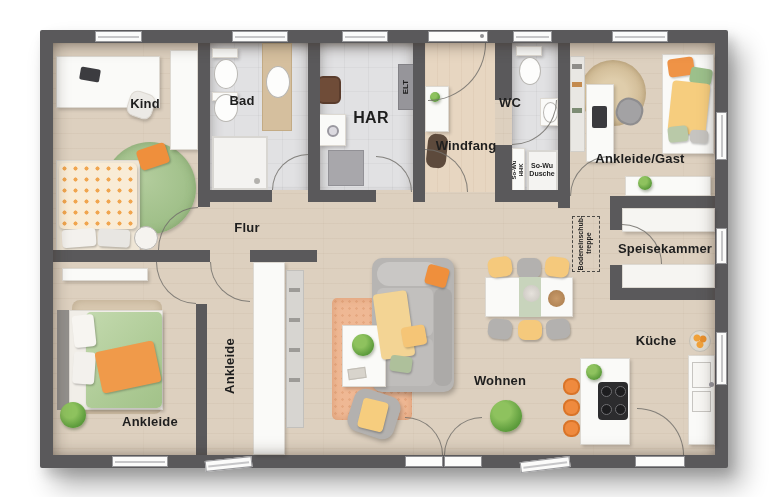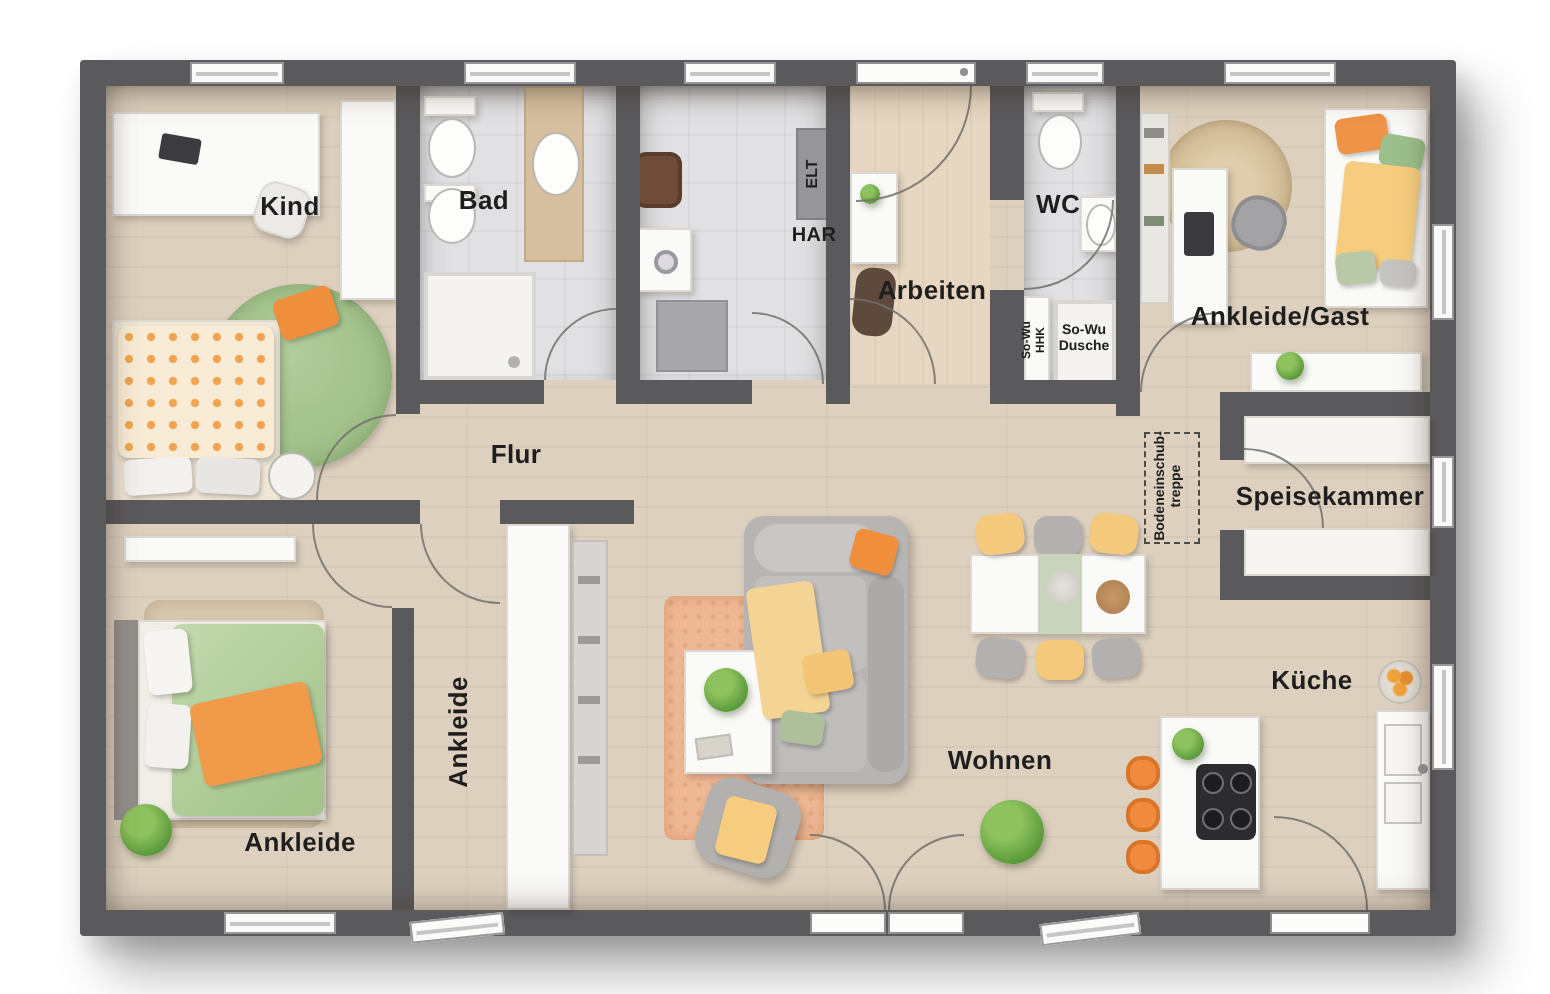--- a/index.html
+++ b/index.html
@@ -29,21 +29,21 @@
   .win.v::after{content:"";position:absolute;top:2px;bottom:2px;left:4px;width:1.5px;background:#c6c6c8;}
   .door-leaf{position:absolute;background:#fcfcfb;border:1px solid #8f8f92;z-index:24;box-sizing:border-box;}
   .arc{position:absolute;border:1.5px solid rgba(115,112,108,.85);background:transparent;z-index:22;box-sizing:border-box;}
   .arc.tl{border-right:0;border-bottom:0;border-top-left-radius:100% 100%;}
   .arc.tr{border-left:0;border-bottom:0;border-top-right-radius:100% 100%;}
   .arc.bl{border-right:0;border-top:0;border-bottom-left-radius:100% 100%;}
   .arc.br{border-left:0;border-top:0;border-bottom-right-radius:100% 100%;}
   .lbl{position:absolute;z-index:30;font-weight:bold;font-size:13px;color:#1e1e1e;
        transform:translate(-50%,-50%);white-space:nowrap;letter-spacing:.2px;}
   .lbl.v{transform:translate(-50%,-50%) rotate(-90deg);}
-  .lbl.big{font-size:10px;margin-left:36px;}
+  .lbl.big{font-size:16px;}
   .lbl.tiny{font-size:7px;letter-spacing:0;text-align:center;line-height:1.15;}
   .pre{white-space:pre-line;}
   .fw{position:absolute;background:#fafaf8;border:1px solid #ddd9d2;z-index:5;
       box-shadow:1.5px 2px 3px rgba(40,35,30,.22);box-sizing:border-box;}
   .gray{position:absolute;z-index:5;box-sizing:border-box;}
   .rug{position:absolute;z-index:3;}
   .plant{position:absolute;z-index:7;border-radius:50%;
          background:radial-gradient(circle at 38% 35%,#8ec25e 0 30%,#5d9c3c 70%,#47802e 100%);
          box-shadow:1px 2px 3px rgba(40,60,20,.35);}
   .cush{position:absolute;z-index:6;border-radius:4px;box-shadow:1px 1.5px 2px rgba(0,0,0,.22);}
@@ -232,24 +232,24 @@
   <div class="win h" style="left:480px;top:426px;width:50px;transform-origin:100% 50%;transform:rotate(-7deg);"></div>
   <div class="door-leaf" style="left:595px;top:426px;width:50px;height:11px;"></div>
 
   <div class="win v" style="left:676px;top:82px;height:48px;"></div>
   <div class="win v" style="left:676px;top:198px;height:36px;"></div>
   <div class="win v" style="left:676px;top:302px;height:53px;"></div>
 
   <div class="lbl" style="left:105px;top:73px;">Kind</div>
   <div class="lbl" style="left:202px;top:70px;">Bad</div>
   <div class="lbl big" style="left:331px;top:88px;">HAR</div>
-  <div class="lbl" style="left:426px;top:115px;">Arbeiten</div>
-  <div class="lbl" style="left:489px;top:72px;">WC</div>
+  <div class="lbl" style="left:426px;top:115px;">Windfang</div>
+  <div class="lbl" style="left:470px;top:72px;">WC</div>
   <div class="lbl" style="left:600px;top:128px;">Ankleide/Gast</div>
-  <div class="lbl" style="left:218px;top:197px;">Flur</div>
+  <div class="lbl" style="left:207px;top:197px;">Flur</div>
   <div class="lbl" style="left:625px;top:218px;">Speisekammer</div>
   <div class="lbl" style="left:110px;top:391px;">Ankleide</div>
   <div class="lbl v" style="left:189px;top:336px;">Ankleide</div>
   <div class="lbl" style="left:460px;top:350px;">Wohnen</div>
   <div class="lbl" style="left:616px;top:310px;">Küche</div>
 
   <div class="lbl v tiny" style="left:366px;top:57px;font-size:8px;">ELT</div>
   <div class="lbl tiny pre" style="left:502px;top:140px;">So-Wu
 Dusche</div>
   <div class="lbl v tiny pre" style="left:478px;top:140px;font-size:6px;">So-Wu

